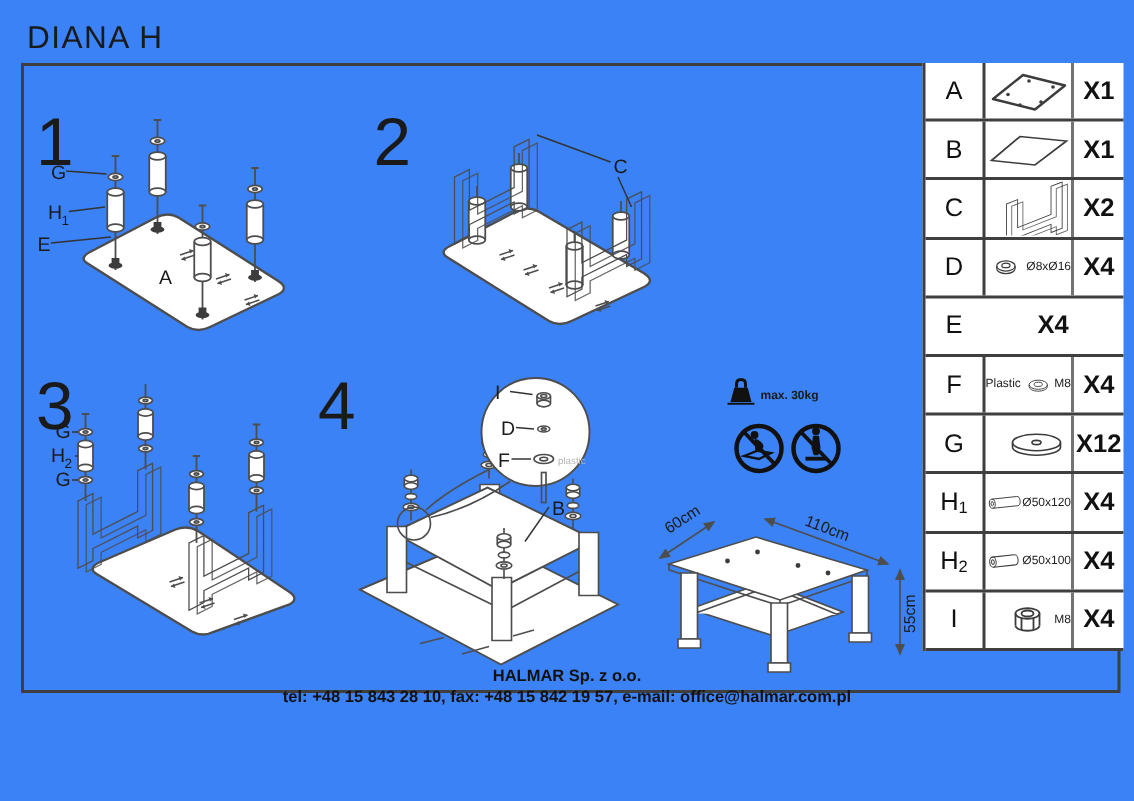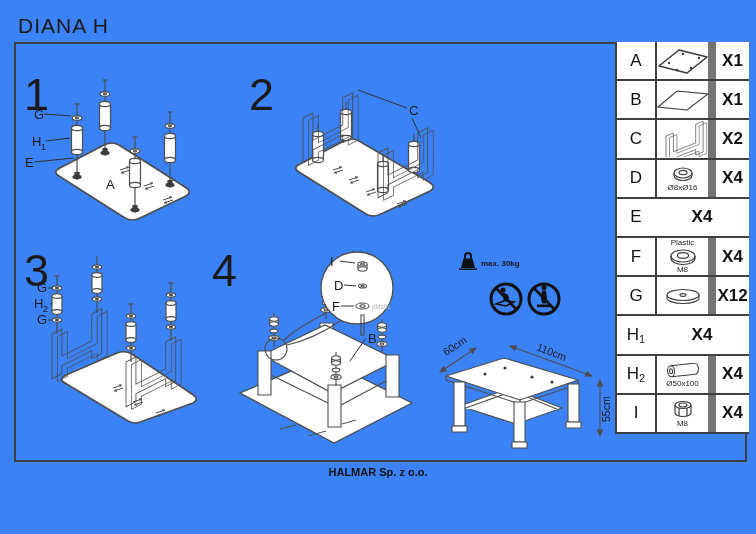--- a/index.html
+++ b/index.html
@@ -14,26 +14,26 @@
   .lbl{font-size:13px;}
   .lbl-sub{font-size:9px;}
   .faint{fill:#b5b5b5;font-size:6.5px;}
   .dim-t{font-size:10.5px;}
   
   .parts-table{position:absolute;left:615px;top:42px;width:134px;height:392px;display:flex;flex-direction:column;
                border-left:2px solid #3f3f3f;box-sizing:border-box;background:#fff;}
   .pt-row{flex:1;display:flex;border-bottom:2px solid #3f3f3f;box-sizing:border-box;min-height:0;}
   .pt-letter{width:38px;display:flex;align-items:center;justify-content:center;font-size:17px;}
   .pt-sub{font-size:11px;position:relative;top:4px;}
-  .pt-draw{width:61px;border-left:2px solid #3f3f3f;border-right:8px solid #737373;box-sizing:border-box;
-           display:flex;flex-direction:column;align-items:center;justify-content:center;}
+  .pt-draw{width:61px;border-left:2px solid #3f3f3f;border-right:2px solid #737373;box-sizing:border-box;
+           display:flex;flex-direction:row;align-items:center;justify-content:flex-end;}
   .pt-qty{flex:1;display:flex;align-items:center;justify-content:center;font-size:17px;font-weight:bold;}
   .pt-spec{font-size:8px;line-height:1.05;color:#222;}
   
-  .footer{position:absolute;left:0;top:466px;width:756px;text-align:center;font-size:11px;font-weight:bold;line-height:13.5px;color:#111;}
+  .footer{position:absolute;left:0;top:445px;width:756px;text-align:center;font-size:11px;font-weight:bold;line-height:13.5px;color:#111;}
   .wtxt{font-size:8px;font-weight:bold;}
 </style>
 </head>
 <body>
 
 <div class="sheet">
 
   <svg width="0" height="0" style="position:absolute">
     <defs>
       <path id="staple" d="M0,0 H14 V34 H56 V0 H70 V56 H56 V46 H14 V56 H0 Z" fill="none"></path>
@@ -225,21 +225,21 @@
         <line x1="144" y1="95" x2="128" y2="118"></line>
       </g>
       <text class="lbl" x="108" y="23">I</text>
       <text class="lbl" x="112" y="47">D</text>
       <text class="lbl" x="110" y="68">F</text>
       <text class="faint" x="150" y="66">plastic</text>
       <text class="lbl" x="146" y="100">B</text>
     </svg>
   </div>
 
-  <div class="svgbox" style="left:457px;top:251px;text-align:right;">
+  <div class="svgbox" style="left:483px;top:251px;text-align:right;">
     <svg width="70" height="22" viewBox="0 0 70 22">
       <g>
         <path d="M4,17 L6.5,7.5 H15.5 L18,17 Z" fill="#111"></path>
         <path d="M8,7.5 V5 Q8,2 11,2 Q14,2 14,5 V7.5" fill="none" stroke="#111" stroke-width="2"></path>
         <line x1="2" y1="18.2" x2="20" y2="18.2" stroke="#111" stroke-width="1.4"></line>
       </g>
       <text class="wtxt" x="24" y="15">max. 30kg</text>
     </svg>
   </div>
   <div class="svgbox" style="left:487px;top:279px;">
@@ -387,20 +387,32 @@
             </g>
           </svg>
         </div>
       <div class="pt-qty">X12</div>
       </div>
     <div class="pt-row">
         <div class="pt-letter">
           <span>H</span>
           <span class="pt-sub">1</span>
         </div>
+      <div class="pt-draw">
+          <svg width="44" height="20" viewBox="0 0 44 20">
+            <g stroke="#3c3c3c" stroke-width="1.1" fill="none" transform="rotate(-6 22 10)">
+              <ellipse cx="8" cy="10" rx="3.5" ry="5.5"></ellipse>
+              <ellipse cx="8" cy="10" rx="1.5" ry="2.5"></ellipse>
+              <line x1="8" y1="4.5" x2="38" y2="4.5"></line>
+              <line x1="8" y1="15.5" x2="38" y2="15.5"></line>
+              <path d="M38,4.5 A3.5,5.5 0 0 1 38,15.5"></path>
+            </g>
+          </svg>
+          <div class="pt-spec">Ø50x120</div>
+        </div>
       <div class="pt-qty">X4</div>
       </div>
     <div class="pt-row">
         <div class="pt-letter">
           <span>H</span>
           <span class="pt-sub">2</span>
         </div>
       <div class="pt-draw">
           <svg width="40" height="20" viewBox="0 0 40 20">
             <g stroke="#3c3c3c" stroke-width="1.1" fill="none" transform="rotate(-6 20 10)">
@@ -432,15 +444,16 @@
             </g>
           </svg>
           <div class="pt-spec">M8</div>
         </div>
       <div class="pt-qty">X4</div>
       </div>
   </div>
 
   <div class="footer">
     <div>HALMAR Sp. z o.o.</div>
+    <div>tel: +48 15 843 28 10, fax: +48 15 842 19 57, e-mail: office@halmar.com.pl</div>
   </div>
 
 </div>
 
 </body></html>

